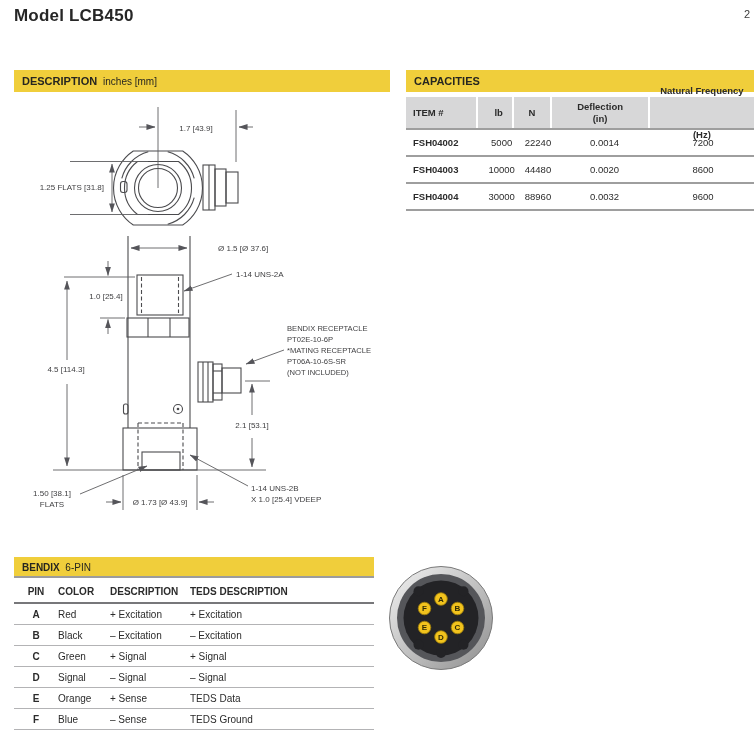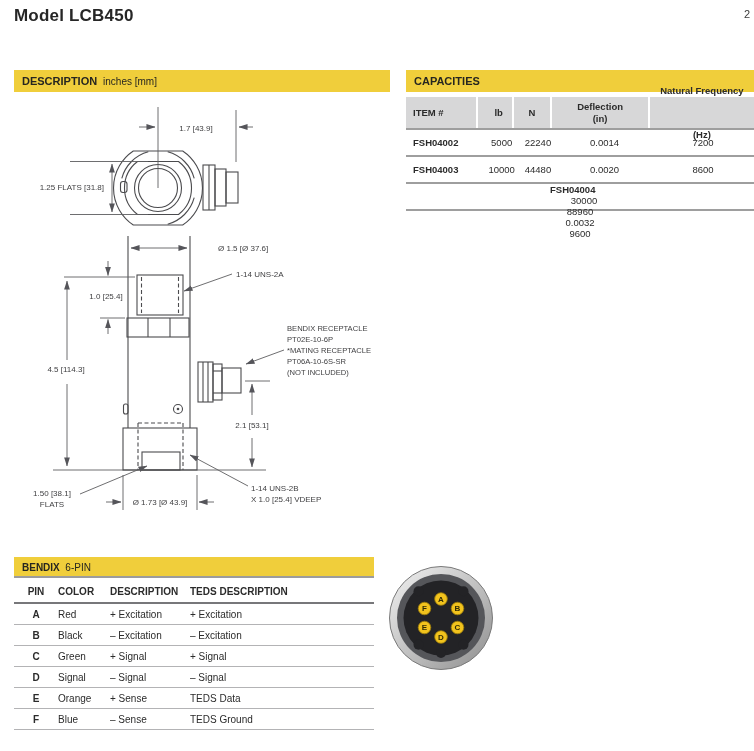--- a/index.html
+++ b/index.html
@@ -14,21 +14,21 @@
        font-size:11px;font-weight:bold;color:#262620;}
   .bar .light{font-weight:normal;font-size:10px;}
   
   #cap{left:406px;top:70px;width:348px;}
   .cap-head{display:flex;margin-top:5px;}
   .cap-head .hc{background:#D7D7D8;font-weight:bold;font-size:9.5px;color:#2b2b2b;
                 height:31px;display:flex;flex-direction:column;justify-content:center;
                 text-align:center;box-sizing:border-box;border-right:2px solid #fff;line-height:12px;}
   .cap-head .hc:last-child{border-right:none;}
   .cap-row{display:flex;border-top:2px solid #9e9e9e;height:25px;align-items:center;font-size:9.5px;}
-  .cap-row:last-of-type{border-bottom:2px solid #9e9e9e;flex-direction:column;}
+  .cap-row:last-of-type{border-bottom:2px solid #9e9e9e;}
   .c1{width:74px;text-align:left;padding-left:7px;box-sizing:border-box;}
   .c2{width:37px;text-align:center;padding-left:8px;}
   .c3{width:40px;text-align:center;}
   .c4{width:101px;text-align:center;}
   .c5{width:108px;text-align:center;gap:32px;}
   .item{font-weight:bold;}
   
   #bx{left:14px;top:557px;width:360px;}
   #bx .bar{height:21px;line-height:21px;border-bottom:2px solid #9c9c9c;font-size:10px;}
   .bx-head{display:flex;height:22px;align-items:center;font-size:10px;font-weight:bold;

